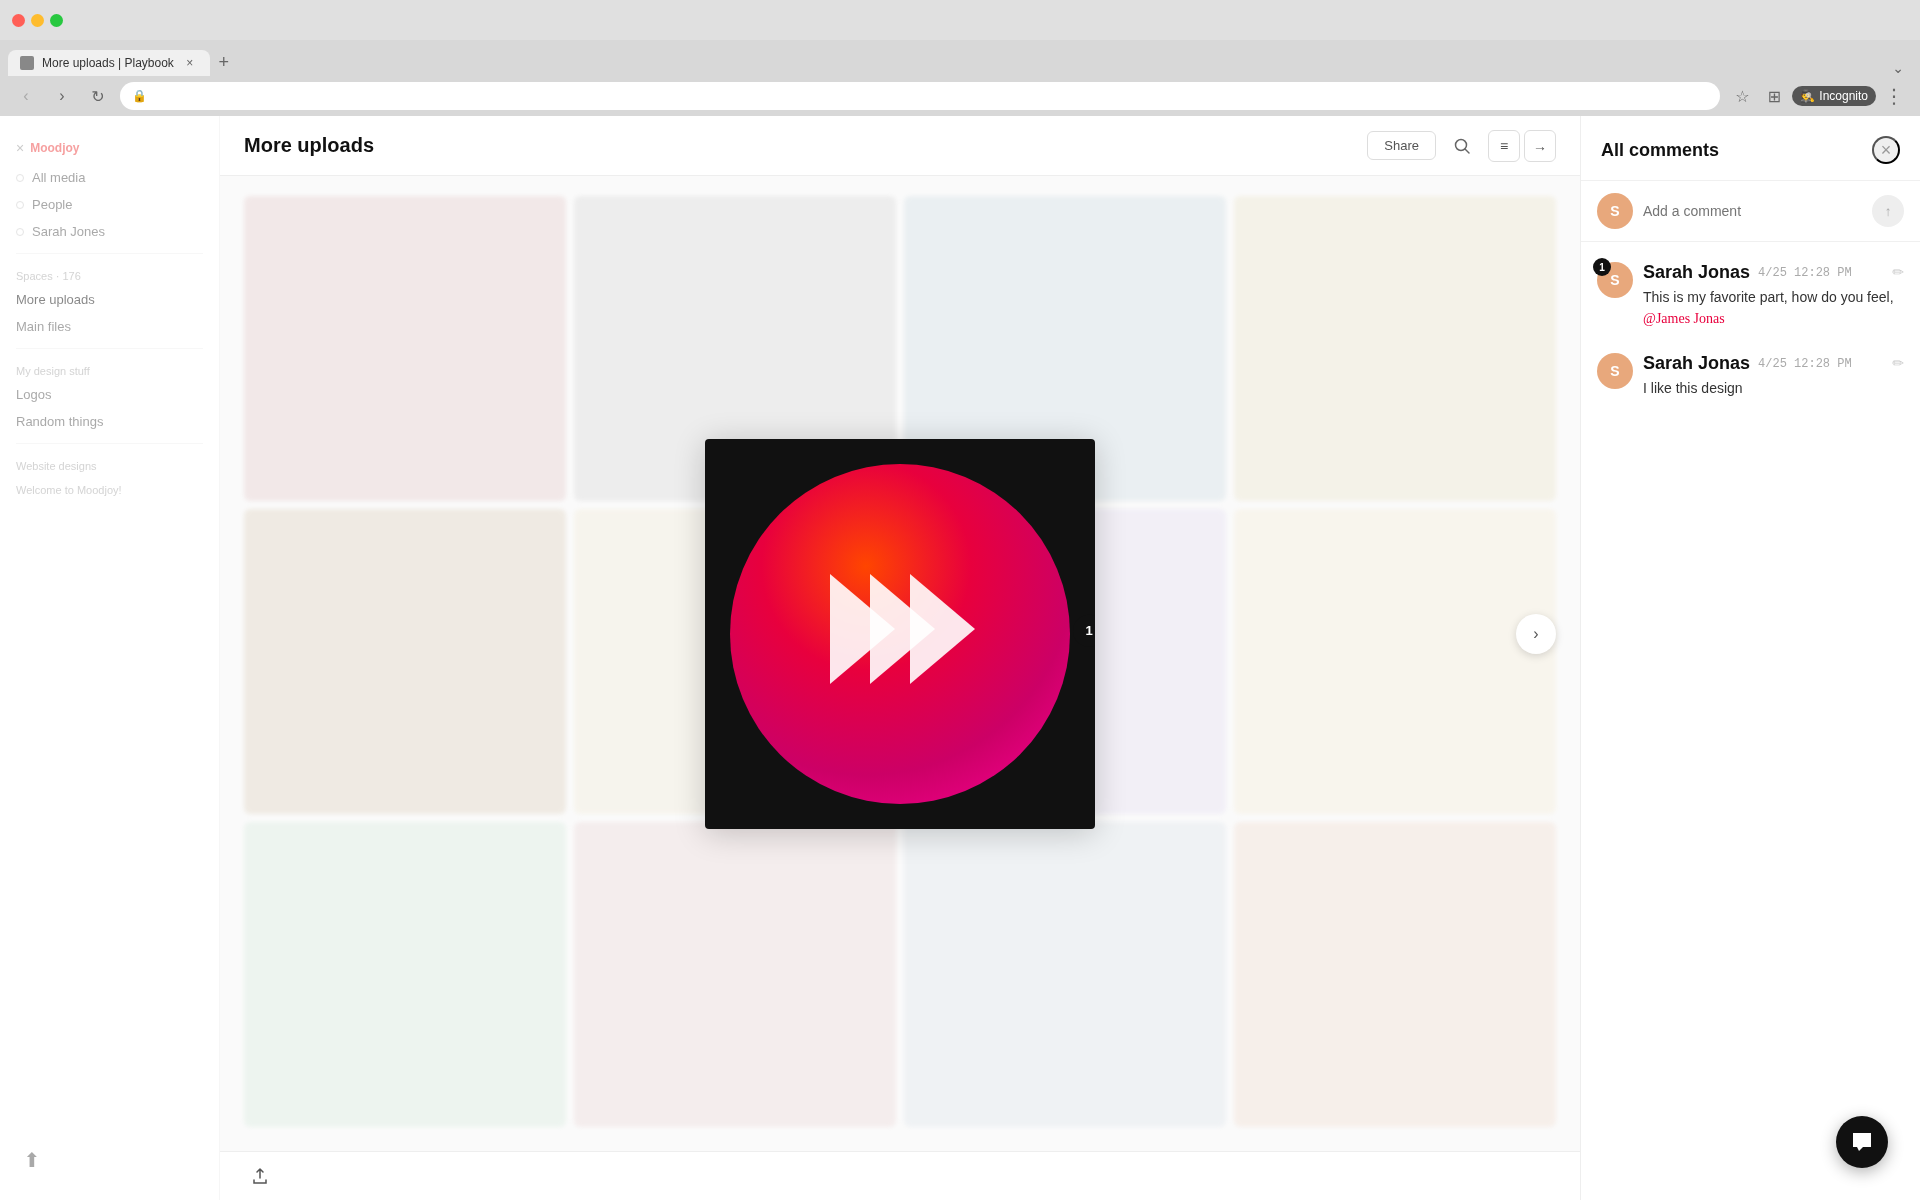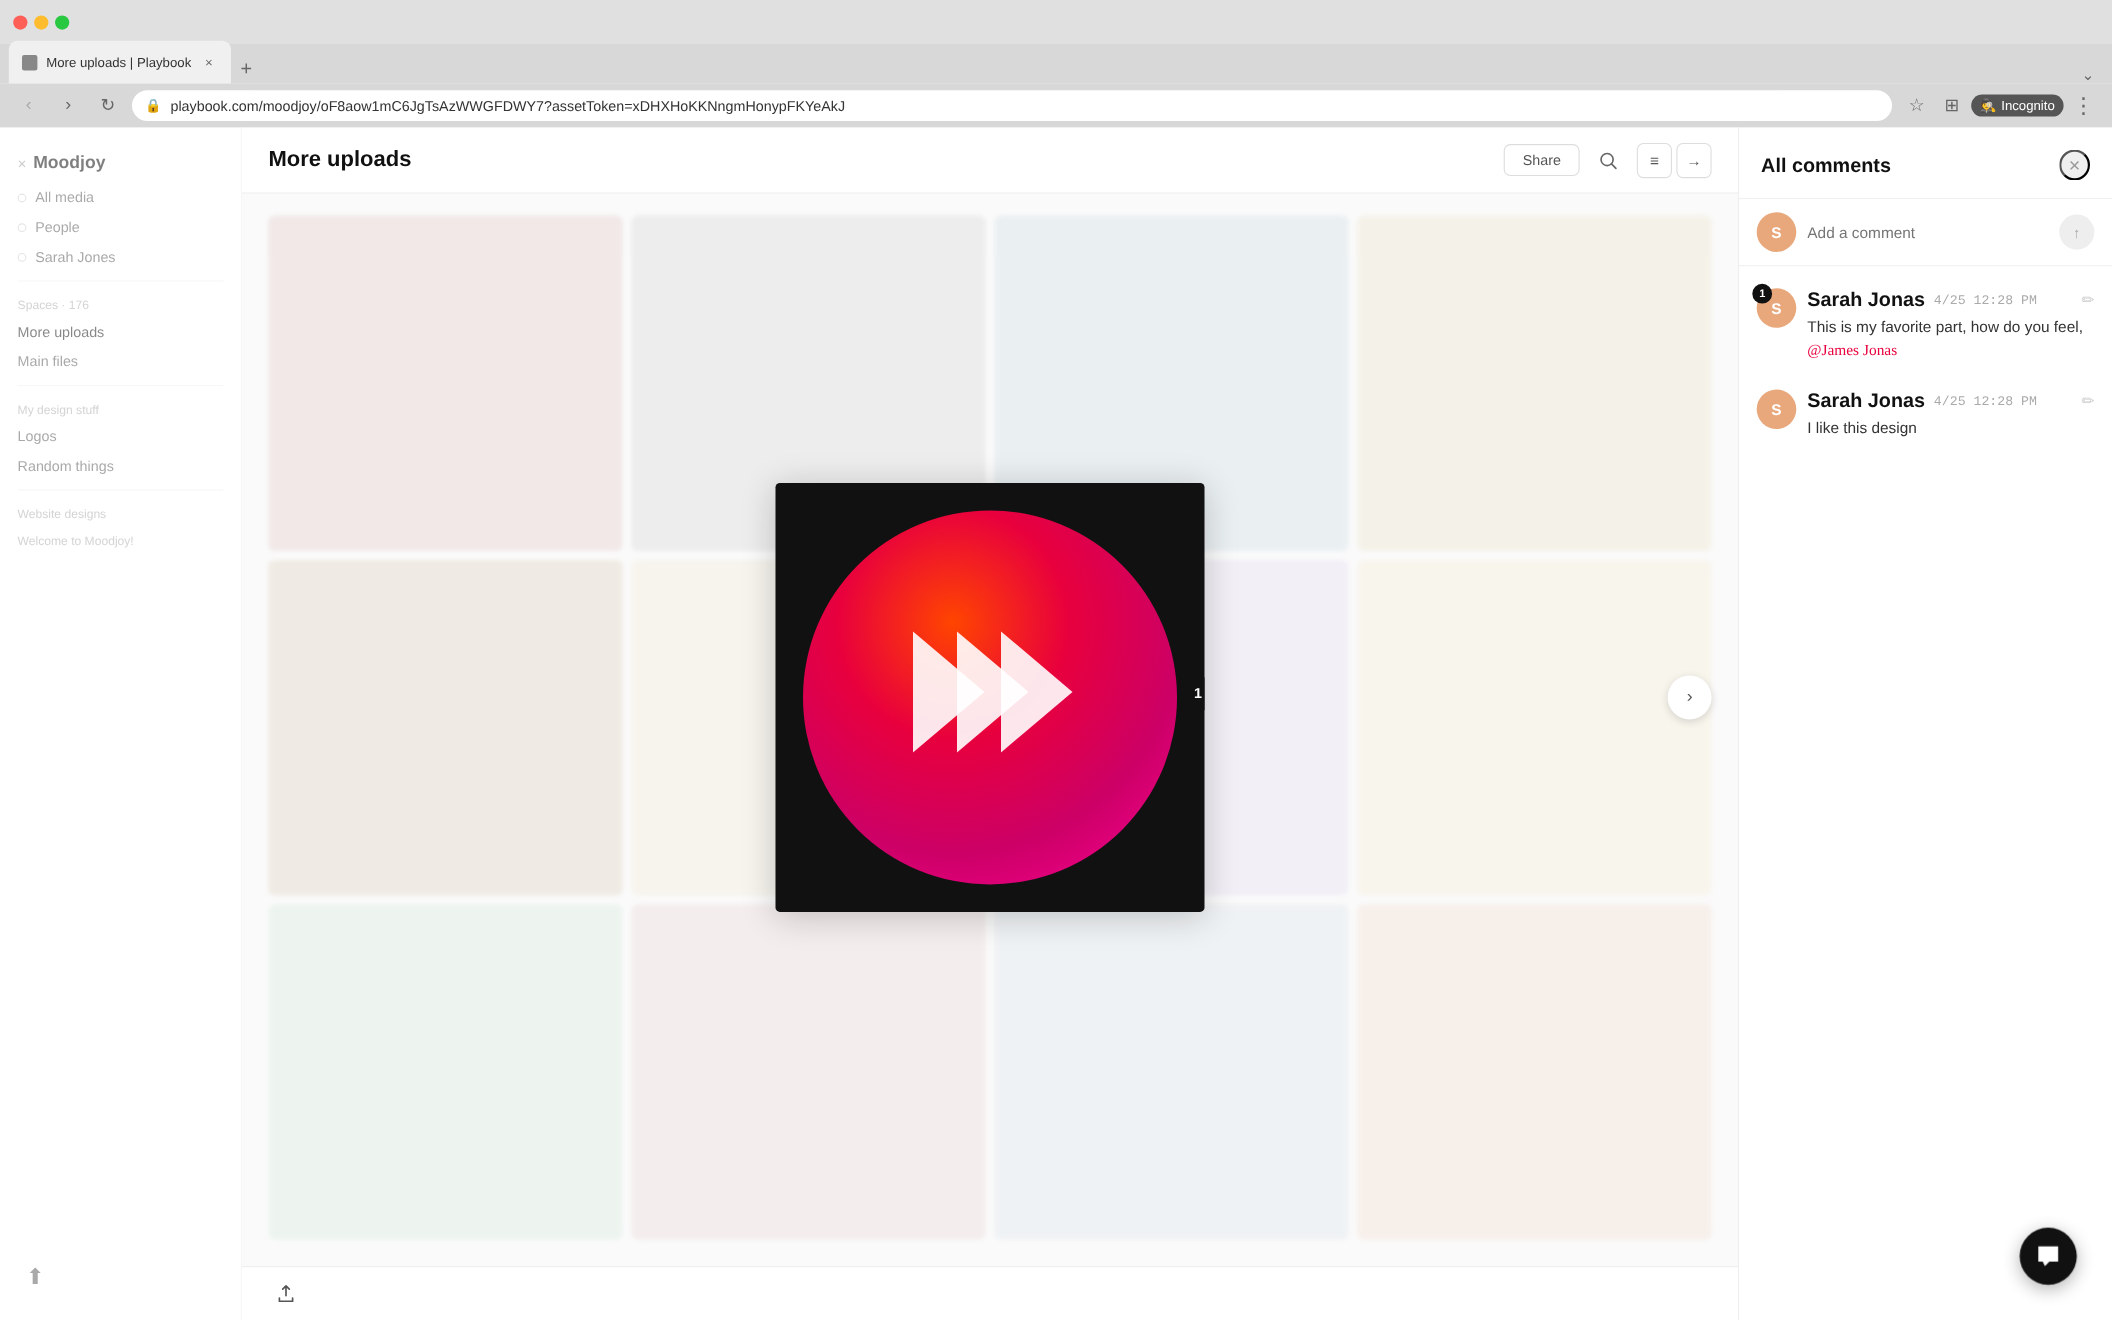--- a/index.html
+++ b/index.html
@@ -4,21 +4,21 @@
   <style>
     * { margin: 0; padding: 0; box-sizing: border-box; }
     body { width: 1920px; height: 1200px; overflow: hidden; font-family: -apple-system, BlinkMacSystemFont, 'Segoe UI', sans-serif; background: #f5f5f5; }
     .browser-title-bar { display: flex; align-items: center; height: 40px; background: #e0e0e0; padding: 0 12px; gap: 8px; }
     .browser-dots { display: flex; gap: 6px; align-items: center; }
     .browser-dot { width: 13px; height: 13px; border-radius: 50%; }
     .dot-red { background: #ff5f57; }
     .dot-yellow { background: #febc2e; }
     .dot-green { background: #28c840; }
     .browser-tab-bar { display: flex; align-items: flex-end; height: 36px; background: #d8d8d8; padding: 0 8px; }
-    .browser-tab { display: flex; align-items: center; background: #f0f0f0; border-radius: 8px 8px 0 0; padding: 0 12px; height: 39px; gap: 8px; font-size: 13px; color: #333; min-width: 200px; max-width: 240px; }
+    .browser-tab { display: flex; align-items: center; background: #f0f0f0; border-radius: 8px 8px 0 0; padding: 0 12px; height: 26px; gap: 8px; font-size: 13px; color: #333; min-width: 200px; max-width: 240px; }
     .browser-tab-favicon { width: 14px; height: 14px; background: #888; border-radius: 2px; flex-shrink: 0; }
     .browser-tab-title { flex: 1; overflow: hidden; white-space: nowrap; text-overflow: ellipsis; font-size: 12px; }
     .browser-tab-close { width: 16px; height: 16px; display: flex; align-items: center; justify-content: center; border-radius: 50%; color: #666; font-size: 12px; cursor: pointer; }
     .browser-tab-new { width: 28px; height: 28px; display: flex; align-items: center; justify-content: center; color: #666; font-size: 18px; cursor: pointer; border-radius: 50%; }
     .browser-address-bar { display: flex; align-items: center; height: 40px; background: #d8d8d8; padding: 0 12px; gap: 8px; }
     .browser-nav-btn { width: 28px; height: 28px; display: flex; align-items: center; justify-content: center; color: #666; font-size: 16px; cursor: pointer; border-radius: 50%; }
     .browser-nav-btn.disabled { color: #aaa; cursor: default; }
     .address-input { flex: 1; height: 28px; background: white; border-radius: 14px; display: flex; align-items: center; padding: 0 12px; font-size: 13px; color: #333; gap: 8px; }
     .lock-icon { color: #555; font-size: 12px; }
     .address-text { flex: 1; font-size: 13px; color: #333; }
@@ -123,40 +123,39 @@
     <div class="browser-tab-new">+</div>
     <div style="flex:1"></div>
     <div style="display:flex;align-items:center;padding-right:8px;color:#666;font-size:14px;">⌄</div>
   </div>
   <div class="browser-address-bar">
     <div class="browser-nav-btn disabled">‹</div>
     <div class="browser-nav-btn">›</div>
     <div class="browser-nav-btn">↻</div>
     <div class="address-input">
       <span class="lock-icon">🔒</span>
-      <span class="address-text">playbook.com/moodjoy/oF8aow1mC6JgTsAzWWGFDWY7?assetToken=xDHXHoKKNngmHonypFKYeAkJ</span>
     </div>
     <div class="browser-actions">
       <div class="browser-action-btn">☆</div>
       <div class="browser-action-btn">⊞</div>
       <div class="incognito-badge">
         <span>🕵</span>
         <span>Incognito</span>
       </div>
       <div class="more-btn">⋮</div>
     </div>
   </div>
 </div>
 
 <div class="app-container">
 
   <div class="sidebar">
     <div style="display:flex;align-items:center;gap:6px;padding:8px 16px 8px;">
       <span class="close-icon-sidebar">×</span>
-      <span class="sidebar-logo" style="padding:0;font-size:16px;font-weight:700;color:#000000;">Moodjoy</span>
+      <span class="sidebar-logo" style="padding:0;font-size:12px;font-weight:700;color:#ef4444;">Moodjoy</span>
     </div>
 
     <div class="sidebar-section">
       <div class="sidebar-item">
         <div class="sidebar-item-dot"></div>
         <span>All media</span>
       </div>
       <div class="sidebar-item">
         <div class="sidebar-item-dot"></div>
         <span>People</span>

